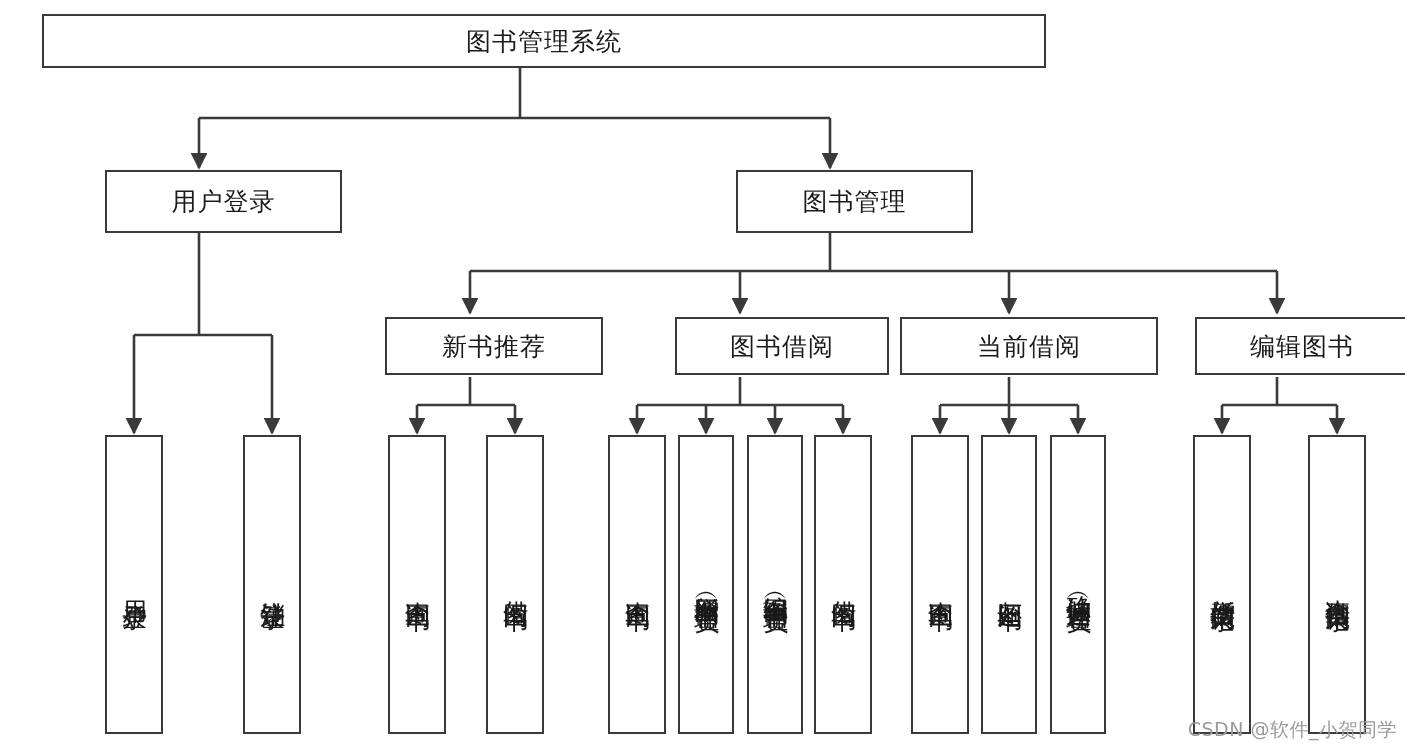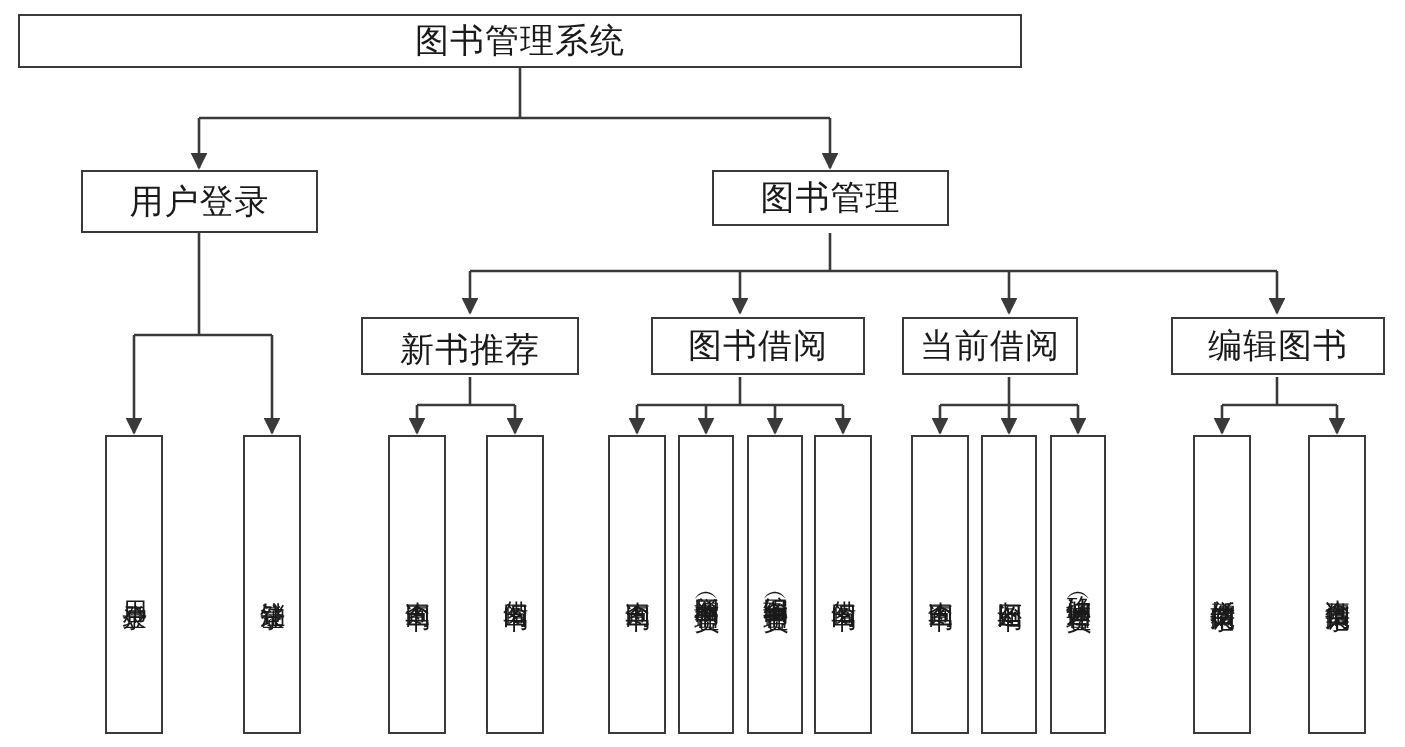--- a/index.html
+++ b/index.html
@@ -28,22 +28,23 @@
     position: absolute;
     box-sizing: border-box;
     background: #ffffff;
     border: 2px solid #3a3a3a;
     display: flex;
     align-items: center;
     justify-content: center;
     color: #1a1a1a;
   }
   .node.horiz {
-    font-size: 34px;
+    font-size: 25px;
     letter-spacing: 1px;
+    margin-left: 24px;
   }
   .node.vert {
     writing-mode: vertical-rl;
     text-orientation: upright;
     font-size: 25px;
     letter-spacing: 2px;
     line-height: 1.05;
   }
   .node.vert .label {
     writing-mode: vertical-rl;
@@ -122,31 +123,31 @@
     </g>
   </svg>
 
   <div class="node horiz" style="left:18px; top:14px; width:1004px; height:54px;">
     <span class="label">图书管理系统</span>
   </div>
 
   <div class="node horiz" style="left:81px; top:170px; width:237px; height:63px;">
     <span class="label">用户登录</span>
   </div>
-  <div class="node horiz" style="left:712px; top:170px; width:237px; height:56px;">
+  <div class="node horiz" style="left:712px; top:170px; width:237px; height:63px;">
     <span class="label">图书管理</span>
   </div>
 
-  <div class="node horiz" style="left:361px; top:317px; width:218px; height:58px;align-items:flex-end;">
+  <div class="node horiz" style="left:361px; top:317px; width:218px; height:58px;">
     <span class="label">新书推荐</span>
   </div>
   <div class="node horiz" style="left:651px; top:317px; width:214px; height:58px;">
     <span class="label">图书借阅</span>
   </div>
-  <div class="node horiz" style="left:902px; top:317px; width:176px; height:58px;">
+  <div class="node horiz" style="left:876px; top:317px; width:258px; height:58px;">
     <span class="label">当前借阅</span>
   </div>
   <div class="node horiz" style="left:1171px; top:317px; width:214px; height:58px;">
     <span class="label">编辑图书</span>
   </div>
 
   <div class="node vert" style="left:105px; top:435px; width:58px; height:299px;">
     <span class="label">用户登录</span>
   </div>
   <div class="node vert" style="left:243px; top:435px; width:58px; height:299px;">
@@ -183,13 +184,14 @@
     <span class="label">确认归还（管理员）</span>
   </div>
 
   <div class="node vert" style="left:1193px; top:435px; width:58px; height:299px;">
     <span class="label">新增借阅记录</span>
   </div>
   <div class="node vert" style="left:1308px; top:435px; width:58px; height:299px;">
     <span class="label">查询借阅记录</span>
   </div>
 
+  <div id="watermark">CSDN @软件_小贺同学</div>
 </div>
 
 </body></html>

